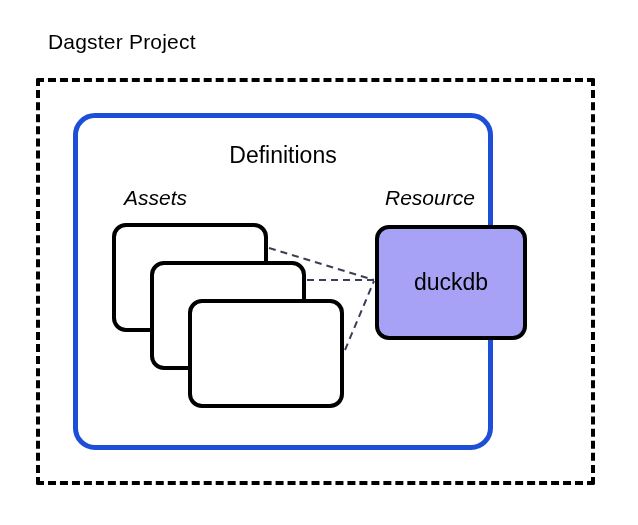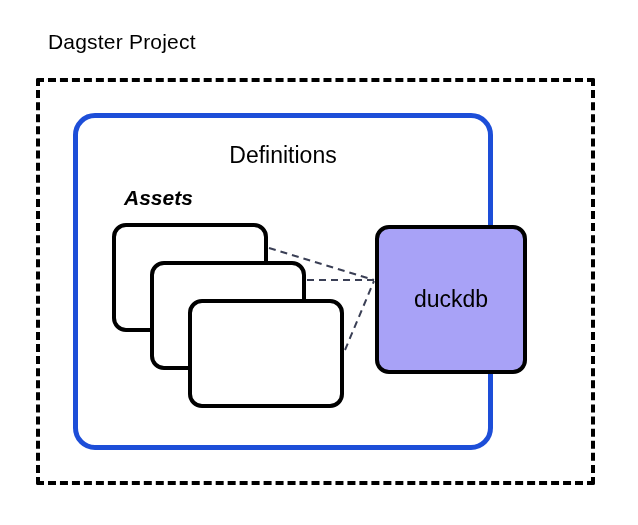--- a/index.html
+++ b/index.html
@@ -74,21 +74,21 @@
     font-weight: 400;
     font-style: normal;
     color: #000000;
   }
 
   
   .group-label {
     position: absolute;
     font-size: 21px;
     font-style: italic;
-    font-weight: 700;
+    font-weight: 400;
     white-space: nowrap;
     color: #000000;
   }
   .label-assets { left: 124px; top: 186px; }
   .label-resource { left: 385px; top: 186px; }
 
   
   .asset-card {
     position: absolute;
     box-sizing: border-box;
@@ -101,21 +101,21 @@
   .asset-card-1 { left: 112px; top: 223px; z-index: 3; }
   .asset-card-2 { left: 150px; top: 261px; z-index: 4; }
   .asset-card-3 { left: 188px; top: 299px; z-index: 5; }
 
   
   .resource-box {
     position: absolute;
     left: 375px;
     top: 225px;
     width: 152px;
-    height: 149px;
+    height: 115px;
     box-sizing: border-box;
     border: 4px solid #000000;
     border-radius: 14px;
     background: #a8a2f7;
     display: flex;
     align-items: center;
     justify-content: center;
     z-index: 6;
     text-align: right;
   }
@@ -146,20 +146,21 @@
   <div class="project-title">Dagster Project</div>
 
   <div class="project-boundary"></div>
 
   <div class="definitions-box">
     <div class="definitions-title">Definitions</div>
   </div>
 
   <div class="group-label label-assets">Assets</div>
 
+  <div class="group-label label-resource">Resource</div>
 
   <div class="asset-card asset-card-1"></div>
   <div class="asset-card asset-card-2"></div>
   <div class="asset-card asset-card-3"></div>
 
   <div class="resource-box" style="background: rgb(168, 162, 247);">
     <span class="resource-label">duckdb</span>
   </div>
 
   <svg class="connectors" width="638" height="525" viewBox="0 0 638 525">

